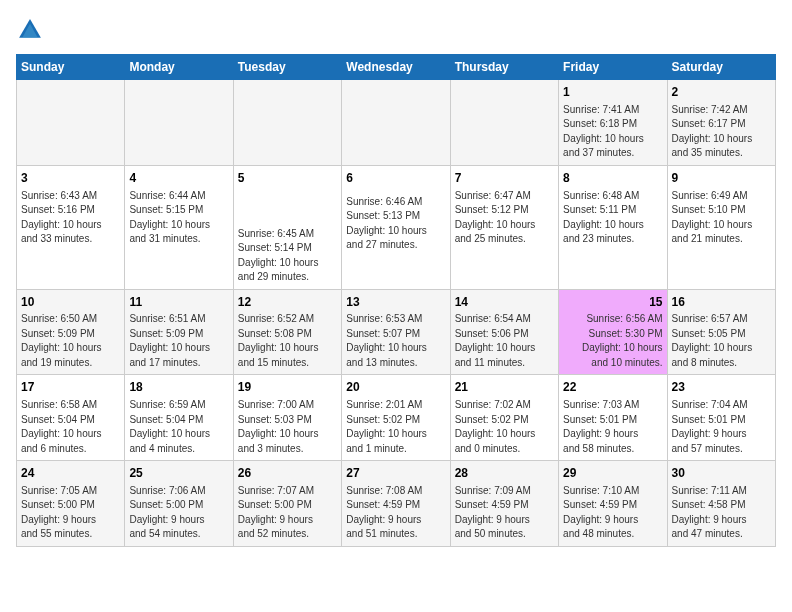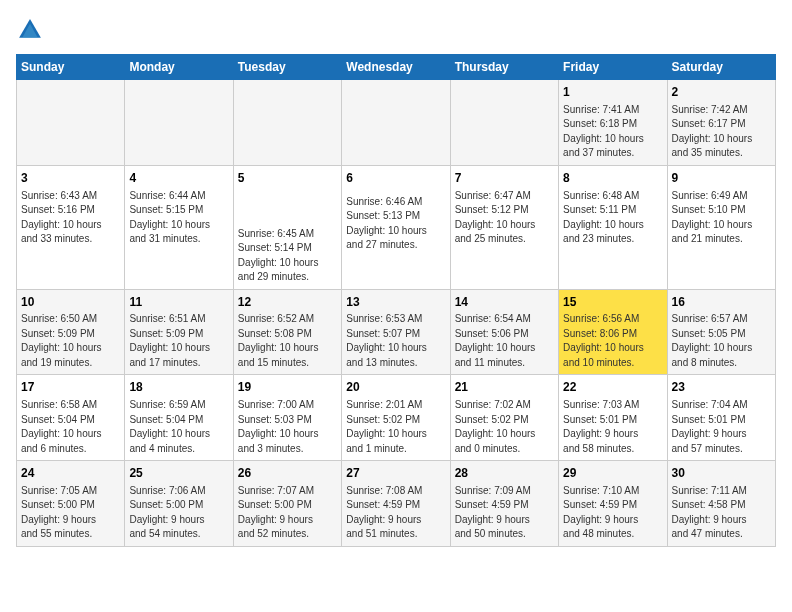--- a/index.html
+++ b/index.html
@@ -220,24 +220,24 @@
 Daylight: 10 hours
 and 13 minutes.</div>
         </td>
         <td style="background: rgb(245, 245, 245);">
           <span class="day-number">14</span>
           <div class="day-info" style="white-space: pre-line;">Sunrise: 6:54 AM
 Sunset: 5:06 PM
 Daylight: 10 hours
 and 11 minutes.</div>
         </td>
-        <td style="background: #fde047;">
+        <td style="background: #f0abfc; text-align: right;">
           <span class="day-number">15</span>
           <div class="day-info" style="white-space: pre-line;">Sunrise: 6:56 AM
-Sunset: 8:06 PM
+Sunset: 5:30 PM
 Daylight: 10 hours
 and 10 minutes.</div>
         </td>
         <td style="background: rgb(245, 245, 245);">
           <span class="day-number">16</span>
           <div class="day-info" style="white-space: pre-line;">Sunrise: 6:57 AM
 Sunset: 5:05 PM
 Daylight: 10 hours
 and 8 minutes.</div>
         </td>

